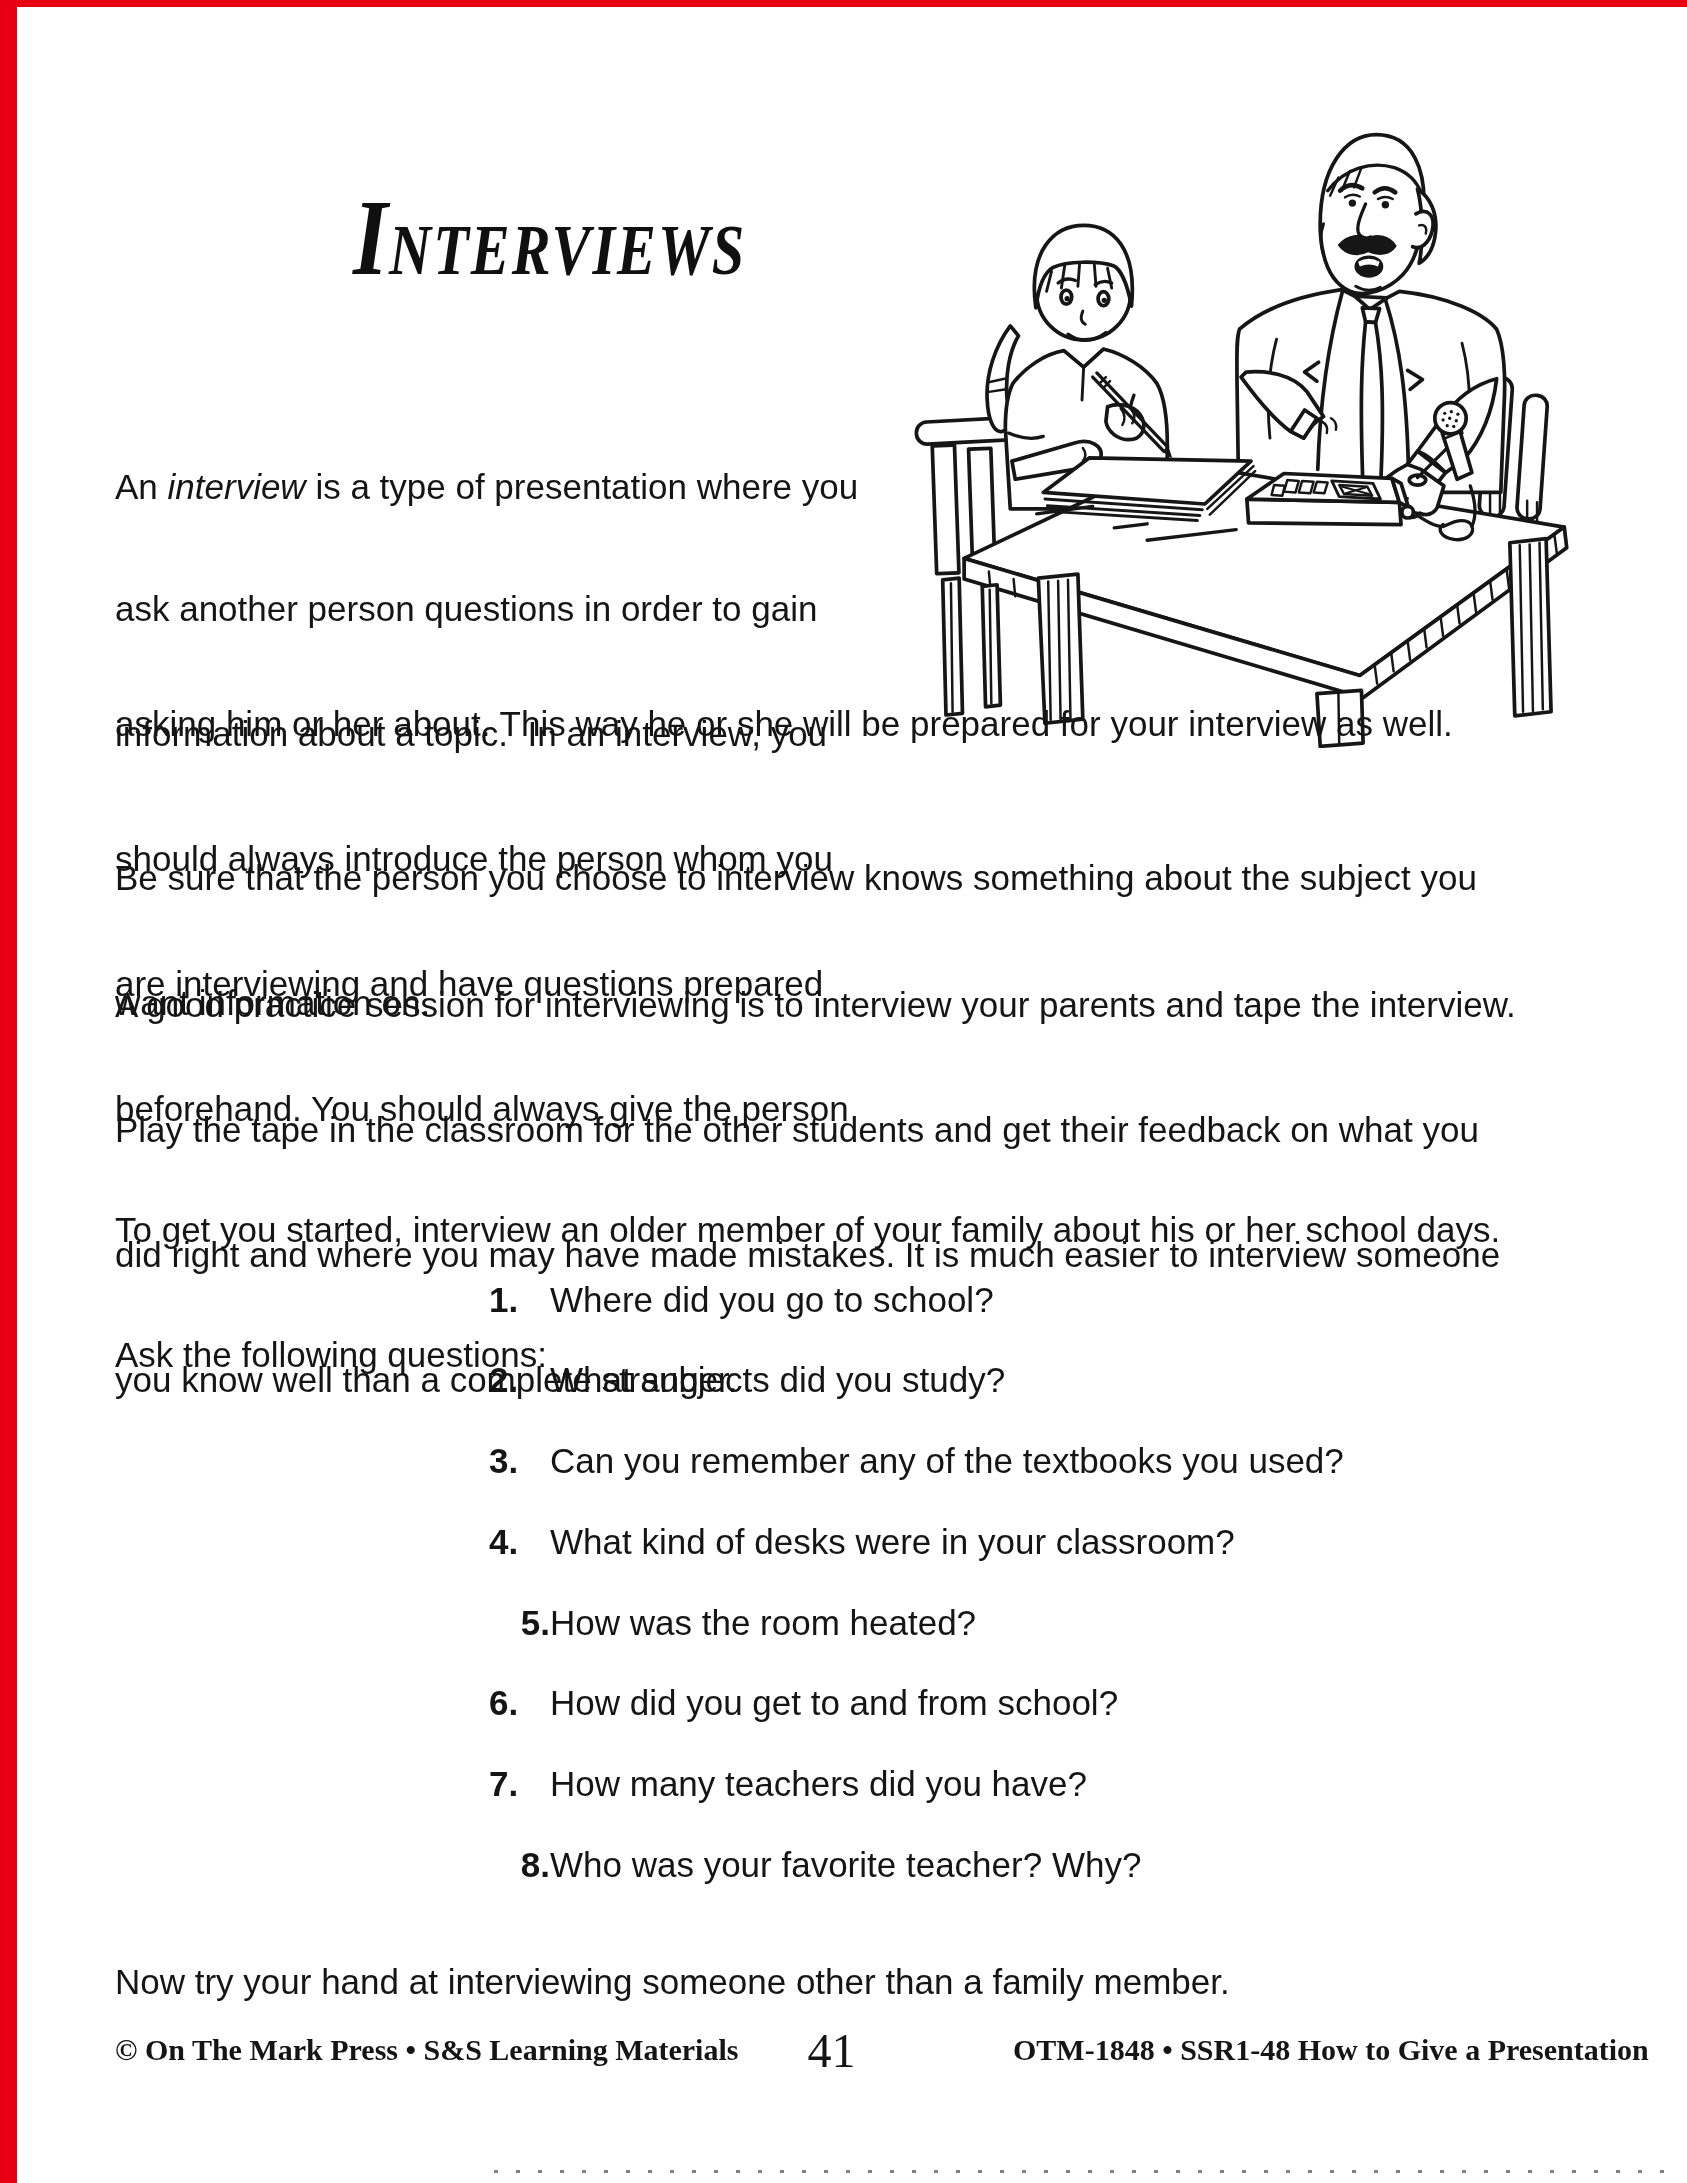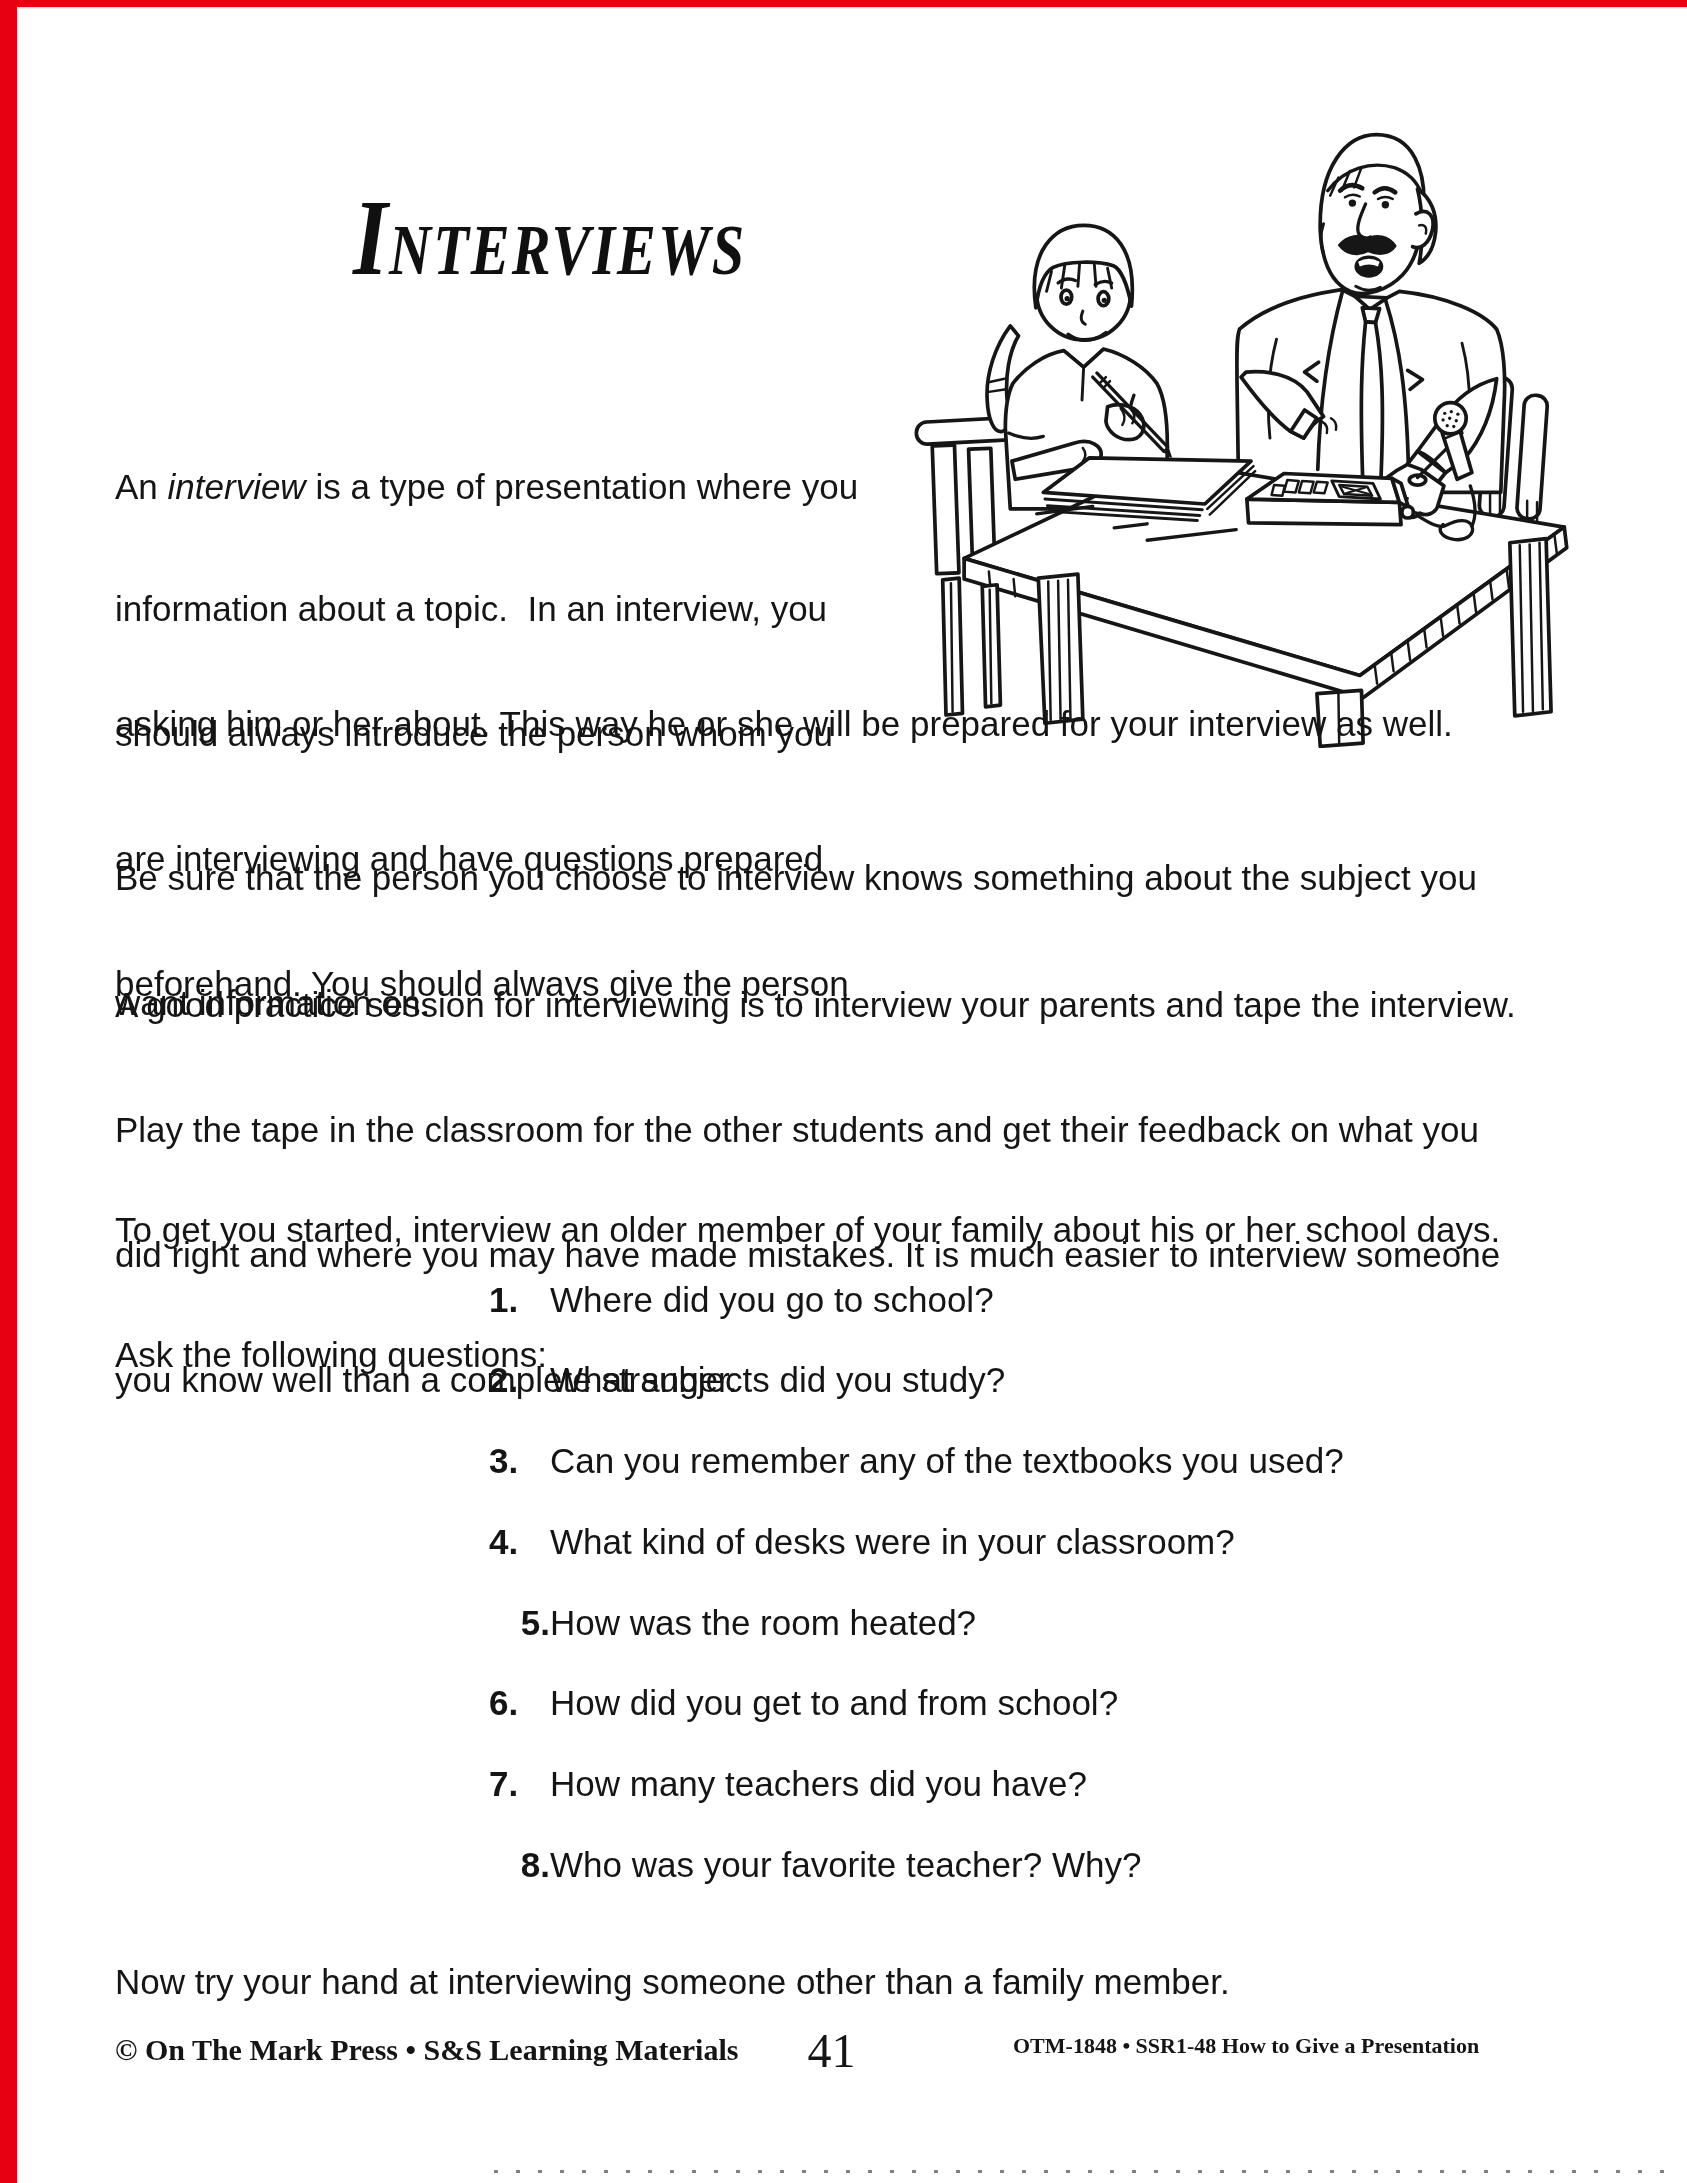--- a/index.html
+++ b/index.html
@@ -29,21 +29,21 @@
   #p3{left:115px;top:905px;}
   #p4{left:115px;top:1130px;}
   .q{position:absolute;left:489px;white-space:pre;font-size:35px;line-height:41px;}
   .qn{font-weight:bold;display:inline-block;width:61px;}
   .q0{top:1279px;} .q1{top:1359px;} .q2{top:1440px;} .q3{top:1521px;}
   .q4{top:1602px;text-align:right;} .q5{top:1682px;} .q6{top:1763px;} .q7{top:1844px;text-align:right;}
   #closing{left:115px;top:1959px;}
 
   .footer-left{position:absolute;left:115px;top:2033px;font-family:"Liberation Serif", serif;font-weight:bold;font-size:30px;white-space:pre;}
   .footer-page{position:absolute;left:774px;top:2023px;width:115px;text-align:center;font-family:"Liberation Serif", serif;font-size:48px;}
-  .footer-right{position:absolute;left:1013px;top:2033px;width:562px;text-align:left;font-family:"Liberation Serif", serif;font-weight:bold;font-size:22px;white-space:pre;}
+  .footer-right{position:absolute;left:1013px;top:2033px;width:562px;text-align:left;font-family:"Liberation Serif", serif;font-weight:bold;font-size:30px;white-space:pre;}
 
   .speck-line{position:absolute;left:494px;top:2170px;width:1180px;height:2.5px;
     background:repeating-linear-gradient(90deg,#4a4a4a 0 4.1px,transparent 4.1px 22px);opacity:.7;}
 </style>
 </head>
 <body>
 
 <div class="edge-left"></div>
 <div class="edge-top"></div>
 
@@ -165,20 +165,21 @@
       <circle cx="600" cy="494" r="7" fill="#fff"></circle>
       <path d="M607,494 l12,3" stroke-width="4"></path>
       <path d="M612,498 C628,508 638,514 646,510 C660,503 674,501 678,511 C682,521 670,529 656,527 C642,525 635,516 643,509" stroke-width="4"></path>
       <path d="M678,511 C684,498 682,480 676,462" stroke-width="4"></path>
     </g>
   </g>
 </svg>
 
 <div class="blk" id="p1">
   <div class="row ln" style="position:static"><span>An </span><i>interview</i><span> is a type of presentation where you</span></div>
+  <div class="row">ask another person questions in order to gain</div>
   <div class="row">information about a topic.  In an interview, you</div>
   <div class="row">should always introduce the person whom you</div>
   <div class="row">are interviewing and have questions prepared</div>
   <div class="row">beforehand. You should always give the person</div>
 </div>
 <div class="ln" id="p1full">asking him or her about. This way he or she will be prepared for your interview as well.</div>
 
 <div class="blk" id="p2">
   <div class="row">Be sure that the person you choose to interview knows something about the subject you</div>
   <div class="row">want information on.</div>

